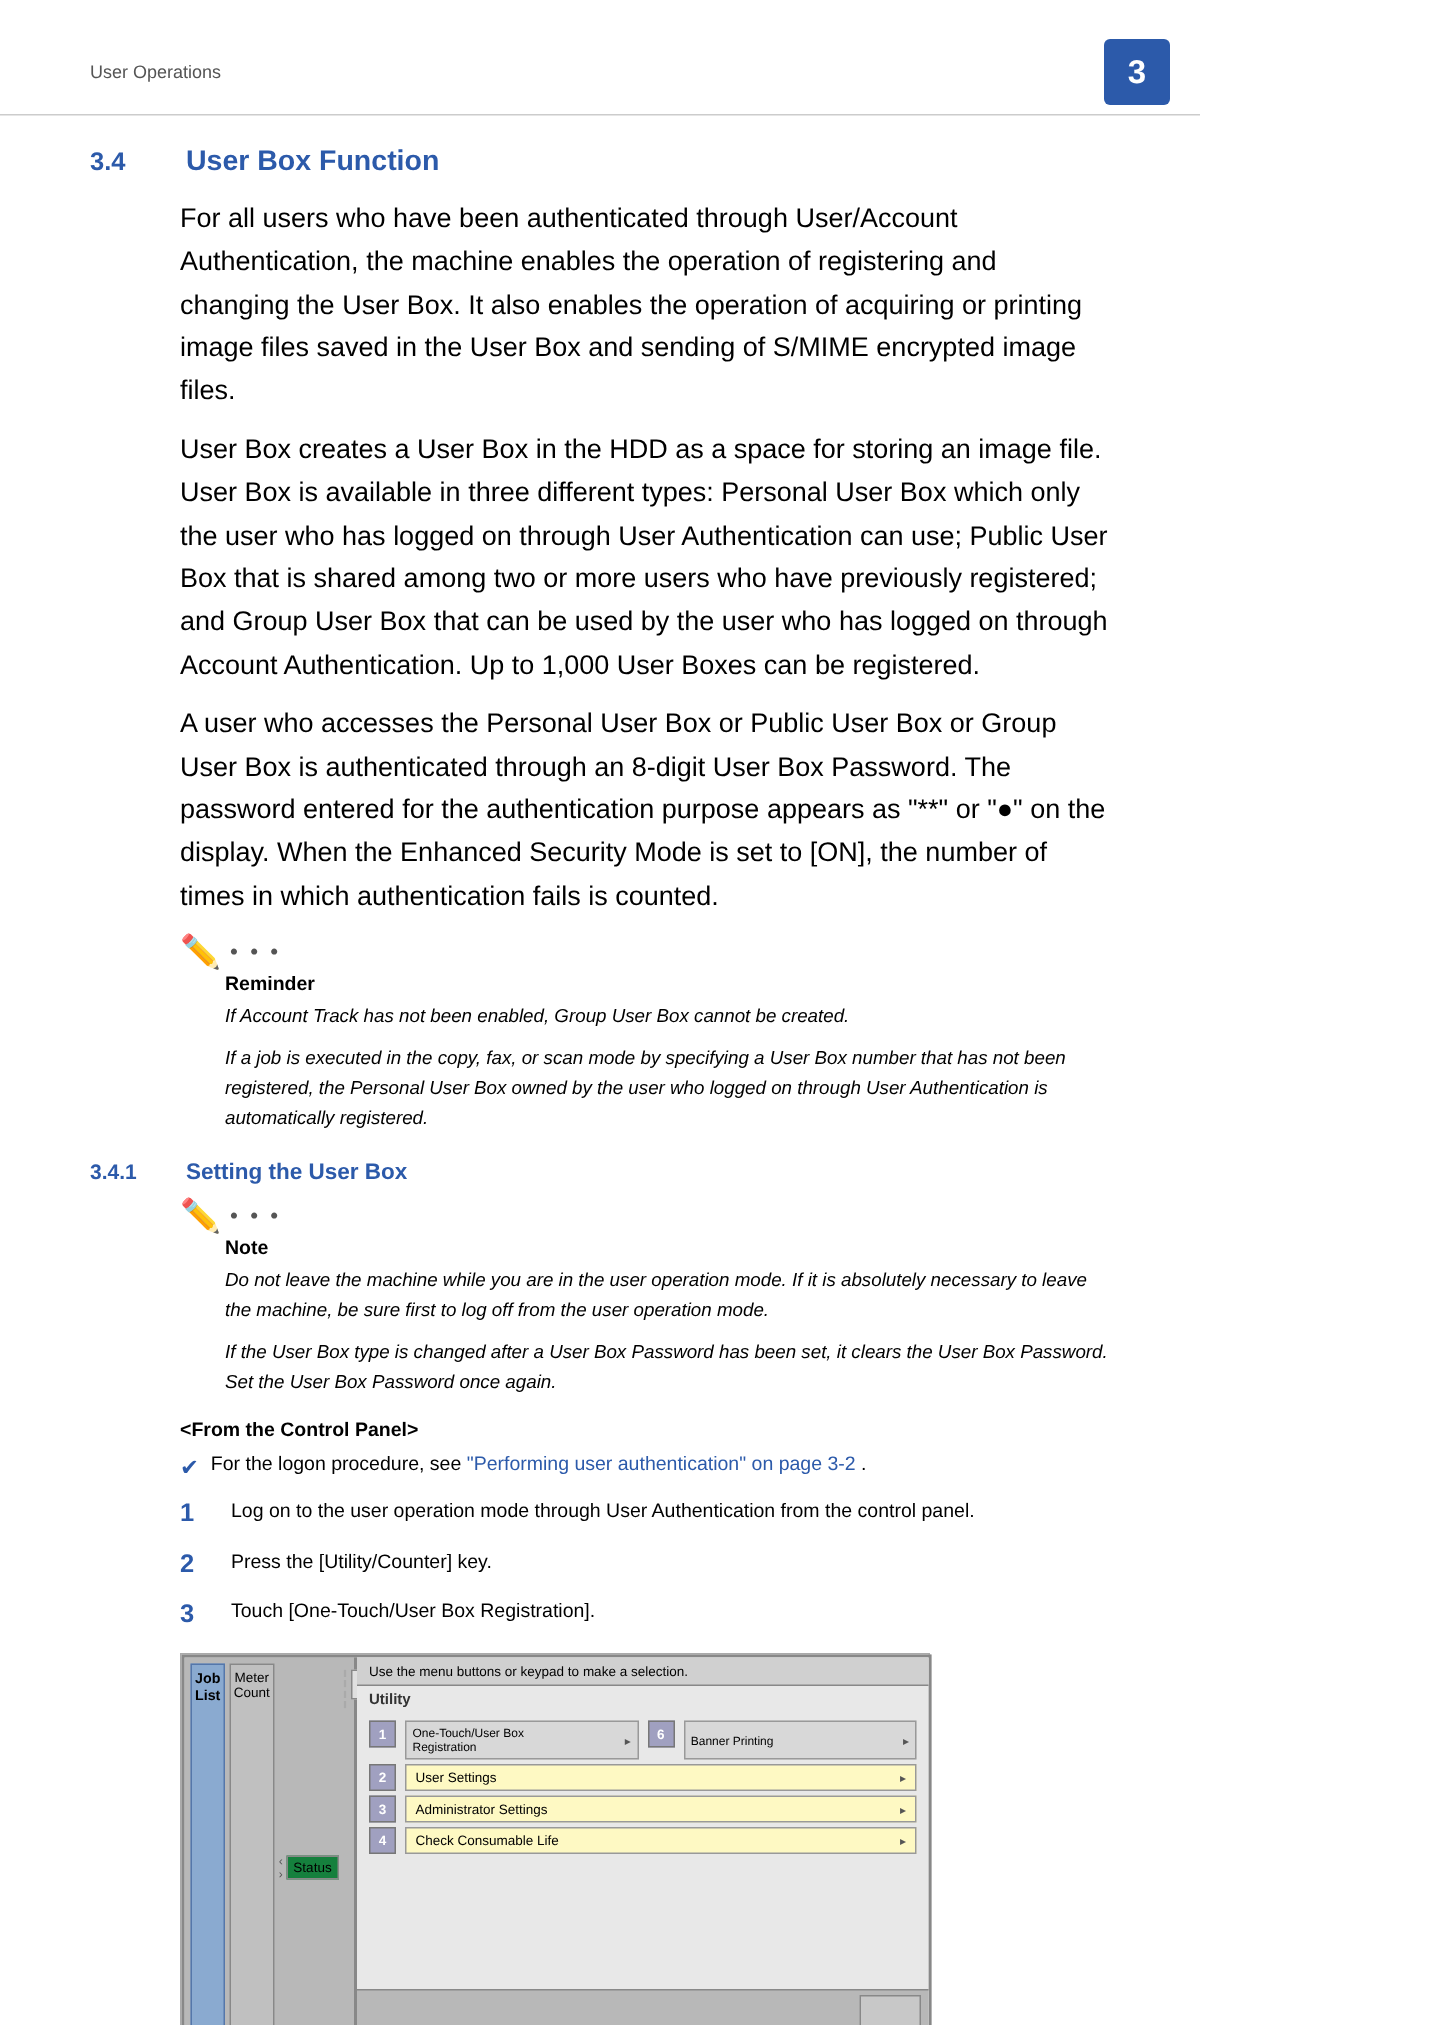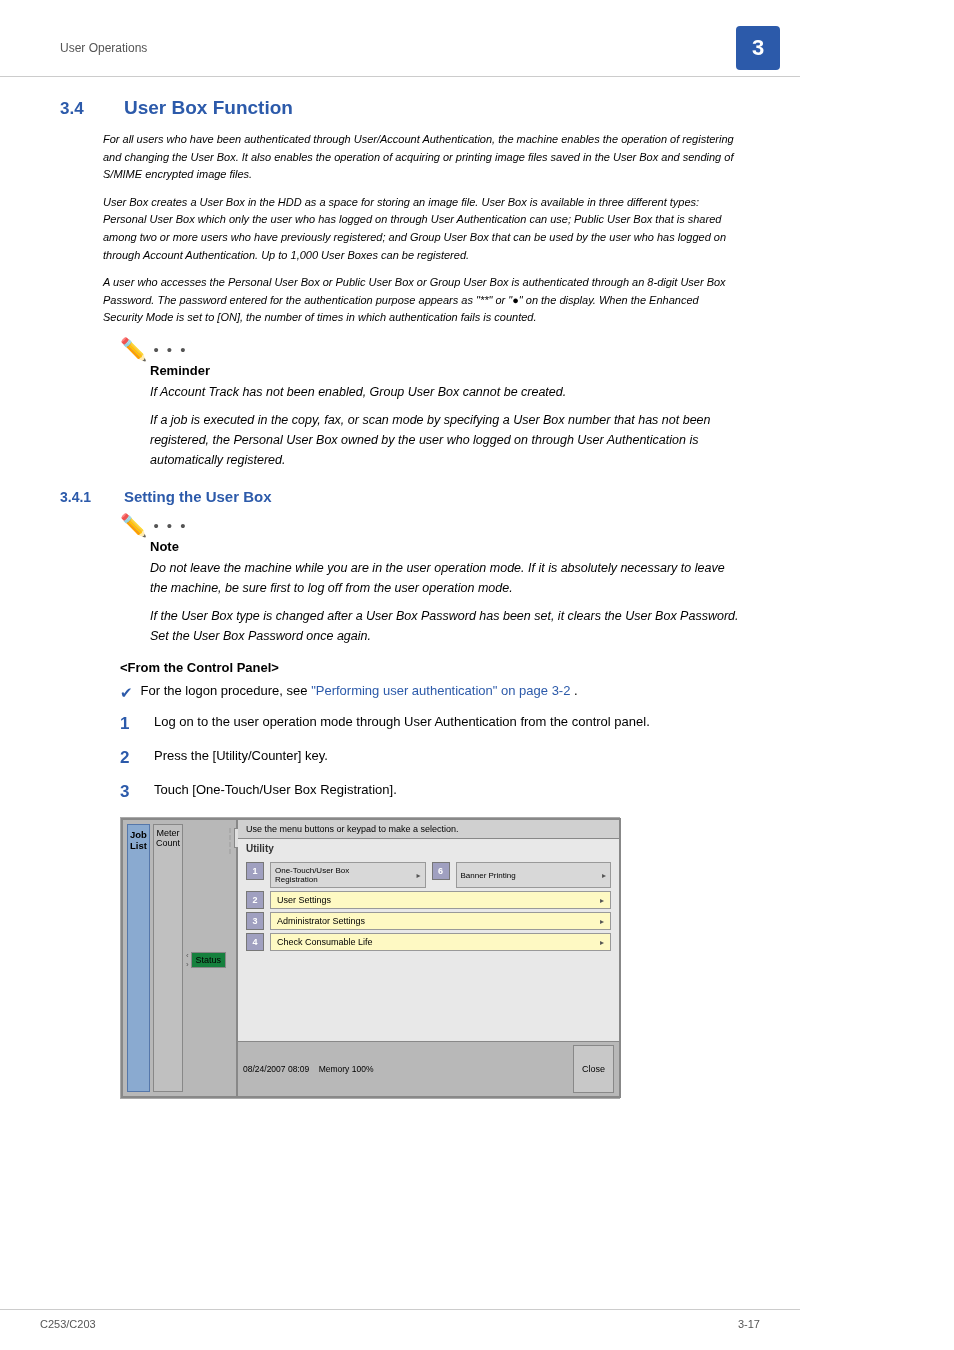--- a/index.html
+++ b/index.html
@@ -62,25 +62,24 @@
       min-width: 50px;
     }
     .section-title {
       font-size: 19px;
       font-weight: bold;
       color: #2c5aaa;
     }
 
     
     .para {
-      margin-left: 43px;
+      margin-left: 60px;
       margin-bottom: 10px;
       line-height: 1.6;
-      font-size: 11px;
-      font-style: italic;
+      font-size: 18px;
     }
 
     
     .reminder-box {
       margin-left: 60px;
       margin-top: 14px;
       margin-bottom: 14px;
     }
     .reminder-icon {
       display: flex;

